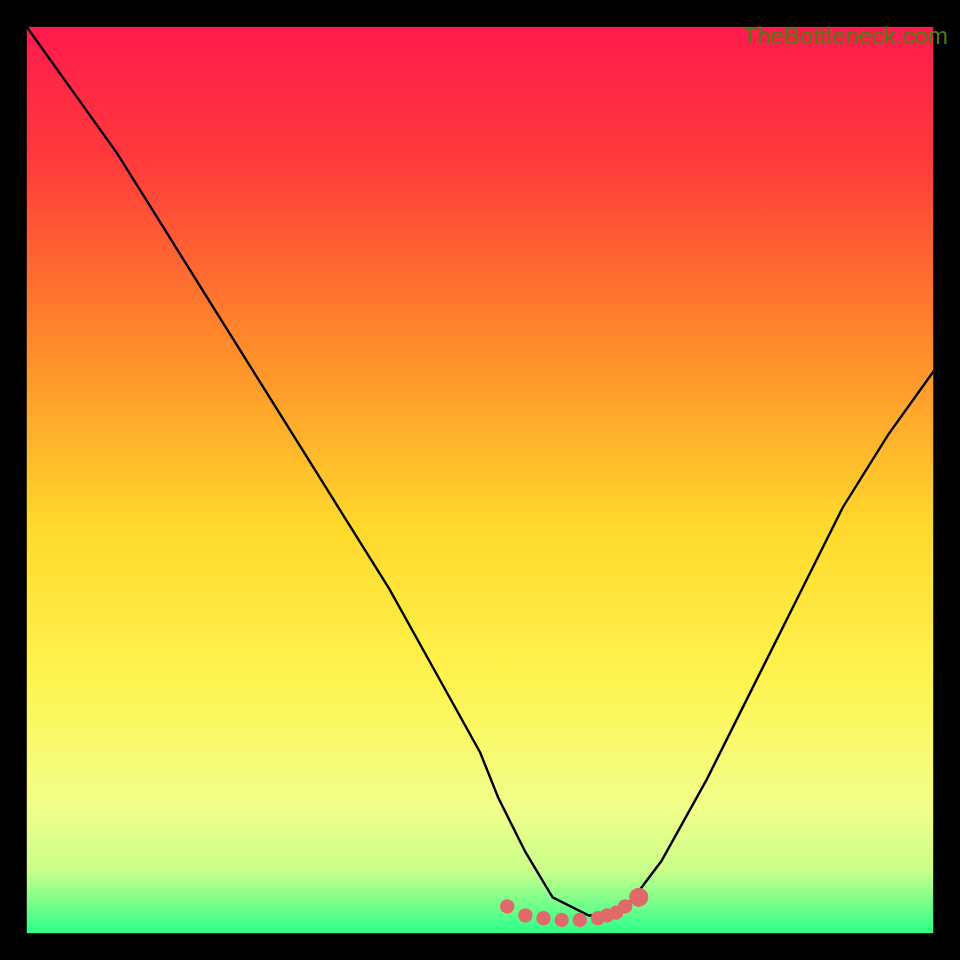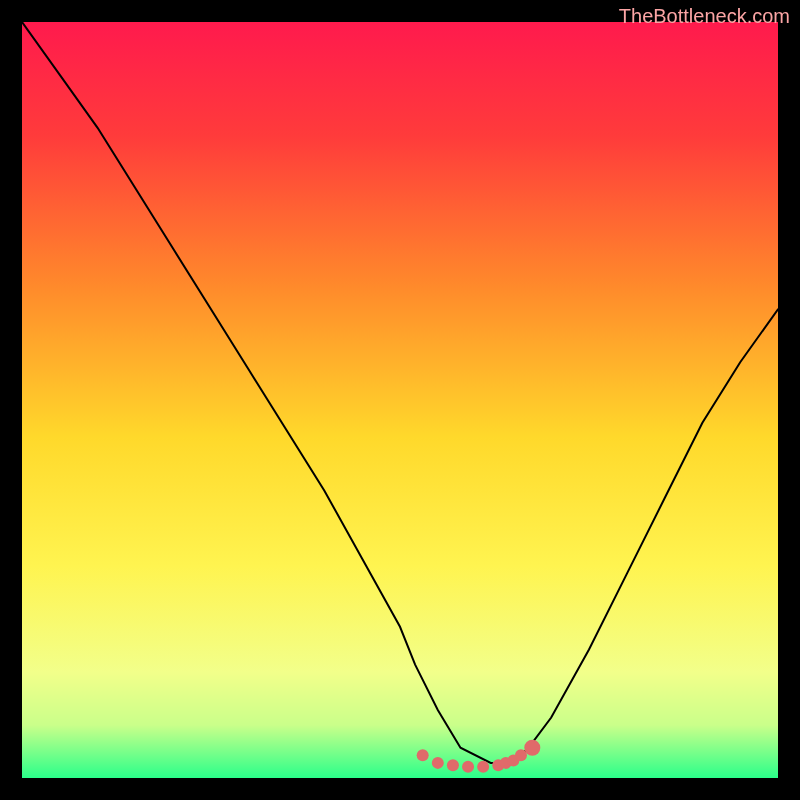--- a/index.html
+++ b/index.html
@@ -6,23 +6,23 @@
     margin: 0;
     padding: 0;
     width: 800px;
     height: 800px;
     background: #000;
     position: relative;
     font-family: Arial, Helvetica, sans-serif;
   }
   .watermark {
     position: absolute;
-    top: 5px;
+    top: 20px;
     right: 10px;
-    color: #fca5a5;
+    color: #4d7c0f;
     font-size: 20px;
     font-weight: 500;
     z-index: 10;
   }
   .plot-area {
     position: absolute;
     left: 22px;
     top: 22px;
     width: 756px;
     height: 756px;

